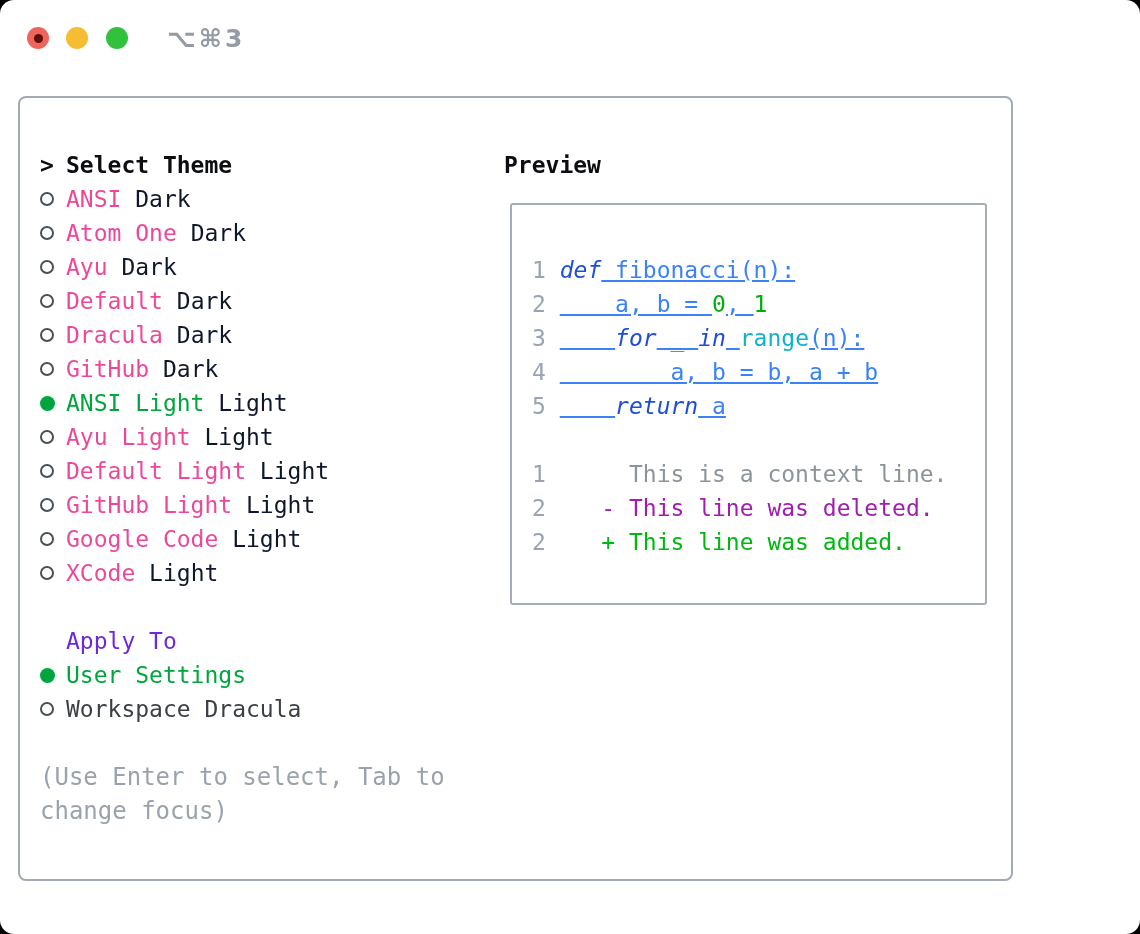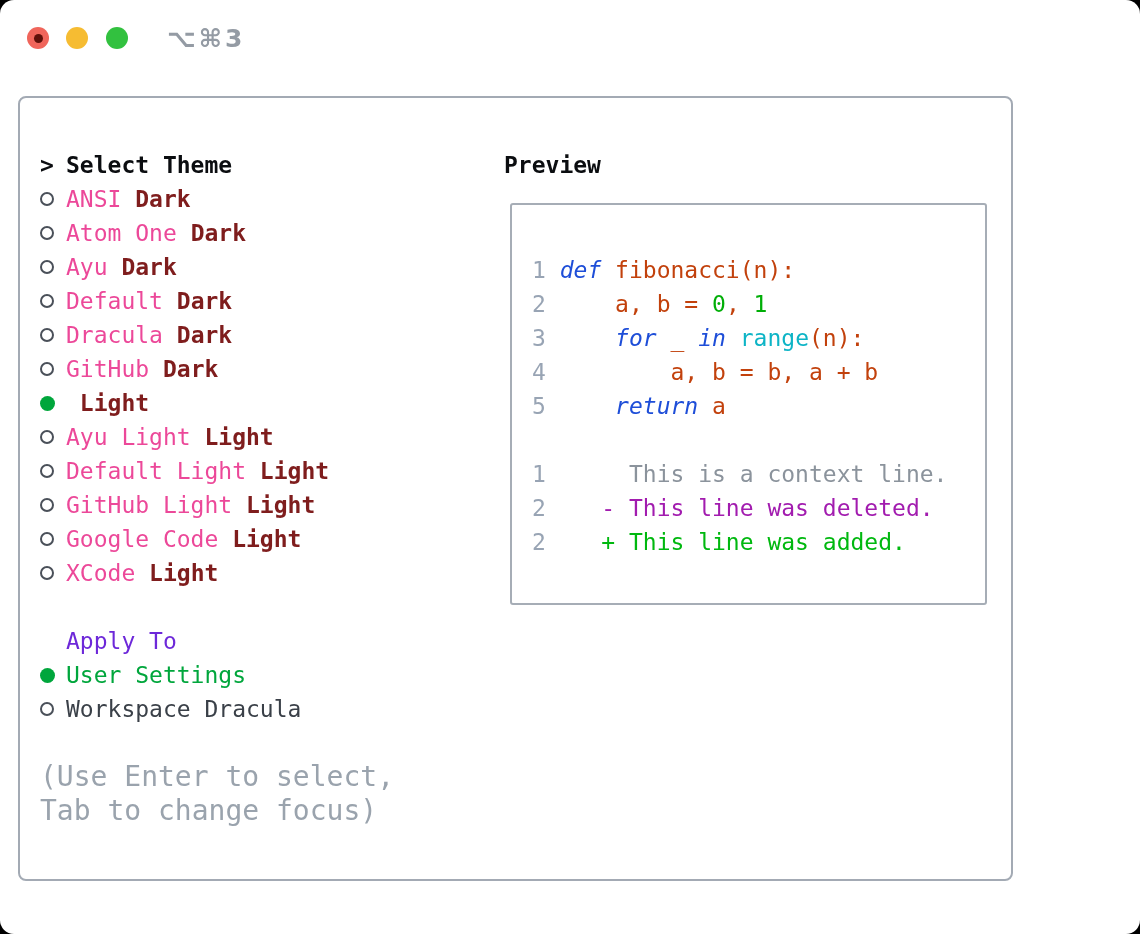--- a/index.html
+++ b/index.html
@@ -34,41 +34,41 @@
   }
   .row{height:34px;display:flex;align-items:center;white-space:pre;}
   .slot{width:26px;display:inline-flex;align-items:center;flex:none;}
   .radio{width:14px;height:14px;border:2px solid #4a5059;border-radius:50%;box-sizing:border-box;}
   .radio.filled{width:15px;height:15px;border:none;background:#00a63c;}
   .header-row{font-weight:bold;color:#0b0d10;}
   .prefix{font-weight:bold;color:#0b0d10;}
   .apply-header{color:#6d28d9;}
   .theme-row .tname{color:#ec4899;}
   .theme-row.selected .tname{color:#00a63c;}
-  .variant{color:#7f1d1d;font-weight:bold;}
+  .variant{color:#0f172a;}
   .apply-row .tname{color:#3a4048;}
   .apply-row.selected .tname{color:#00a63c;}
   .spacer{height:34px;}
   .help{
     color:#9aa3ad;width:420px;white-space:normal;
-    font-size:28px;line-height:34px;
+    font-size:24px;line-height:34px;
   }
   
   .preview-header{
     position:absolute;left:484px;top:50px;height:34px;line-height:34px;
     font-size:23px;font-weight:bold;color:#0b0d10;text-align:right;
   }
   .preview-box{
     position:absolute;left:490px;top:105px;width:477px;height:402px;box-sizing:border-box;
     border:2px solid #a6adb6;border-radius:3px;background:#fff;
     padding:48px 0 0 20px;overflow:hidden;
   }
   .code-line{height:34px;line-height:34px;font-size:23px;white-space:pre;}
   .ln{color:#98a4b4;}
-  .tok-pl{color:#c2410c;}
+  .tok-pl{color:#3b82f6;text-decoration:underline;}
   .tok-kw{color:#1e4ed8;font-style:italic;}
   .tok-fn{color:#0db4c6;}
   .tok-nm{color:#00ae07;}
   .diff-context{color:#8b939c;}
   .diff-deleted{color:#a21caf;text-align:right;}
   .diff-added{color:#00b80f;margin-top:20px;}
 </style>
 </head>
 <body>
 
@@ -90,21 +90,21 @@
         <span class="slot prefix">&gt;</span><span>Select Theme</span>
       </div>
 
       <div id="theme-list">
           <div class="row theme-row"><span class="slot"><span class="radio"></span></span><span class="tname">ANSI</span><span class="variant"> Dark</span></div>
           <div class="row theme-row"><span class="slot"><span class="radio"></span></span><span class="tname">Atom One</span><span class="variant"> Dark</span></div>
           <div class="row theme-row"><span class="slot"><span class="radio"></span></span><span class="tname">Ayu</span><span class="variant"> Dark</span></div>
           <div class="row theme-row"><span class="slot"><span class="radio"></span></span><span class="tname">Default</span><span class="variant"> Dark</span></div>
           <div class="row theme-row"><span class="slot"><span class="radio"></span></span><span class="tname">Dracula</span><span class="variant"> Dark</span></div>
           <div class="row theme-row"><span class="slot"><span class="radio"></span></span><span class="tname">GitHub</span><span class="variant"> Dark</span></div>
-          <div class="row theme-row selected"><span class="slot"><span class="radio filled"></span></span><span class="variant"> Light</span></div>
+          <div class="row theme-row selected"><span class="slot"><span class="radio filled"></span></span><span class="tname">ANSI Light</span><span class="variant"> Light</span></div>
           <div class="row theme-row"><span class="slot"><span class="radio"></span></span><span class="tname">Ayu Light</span><span class="variant"> Light</span></div>
           <div class="row theme-row"><span class="slot"><span class="radio"></span></span><span class="tname">Default Light</span><span class="variant"> Light</span></div>
           <div class="row theme-row"><span class="slot"><span class="radio"></span></span><span class="tname">GitHub Light</span><span class="variant"> Light</span></div>
           <div class="row theme-row"><span class="slot"><span class="radio"></span></span><span class="tname">Google Code</span><span class="variant"> Light</span></div>
           <div class="row theme-row"><span class="slot"><span class="radio"></span></span><span class="tname">XCode</span><span class="variant"> Light</span></div>
         </div>
 
       <div class="spacer"></div>
 
       <div class="row apply-header">

